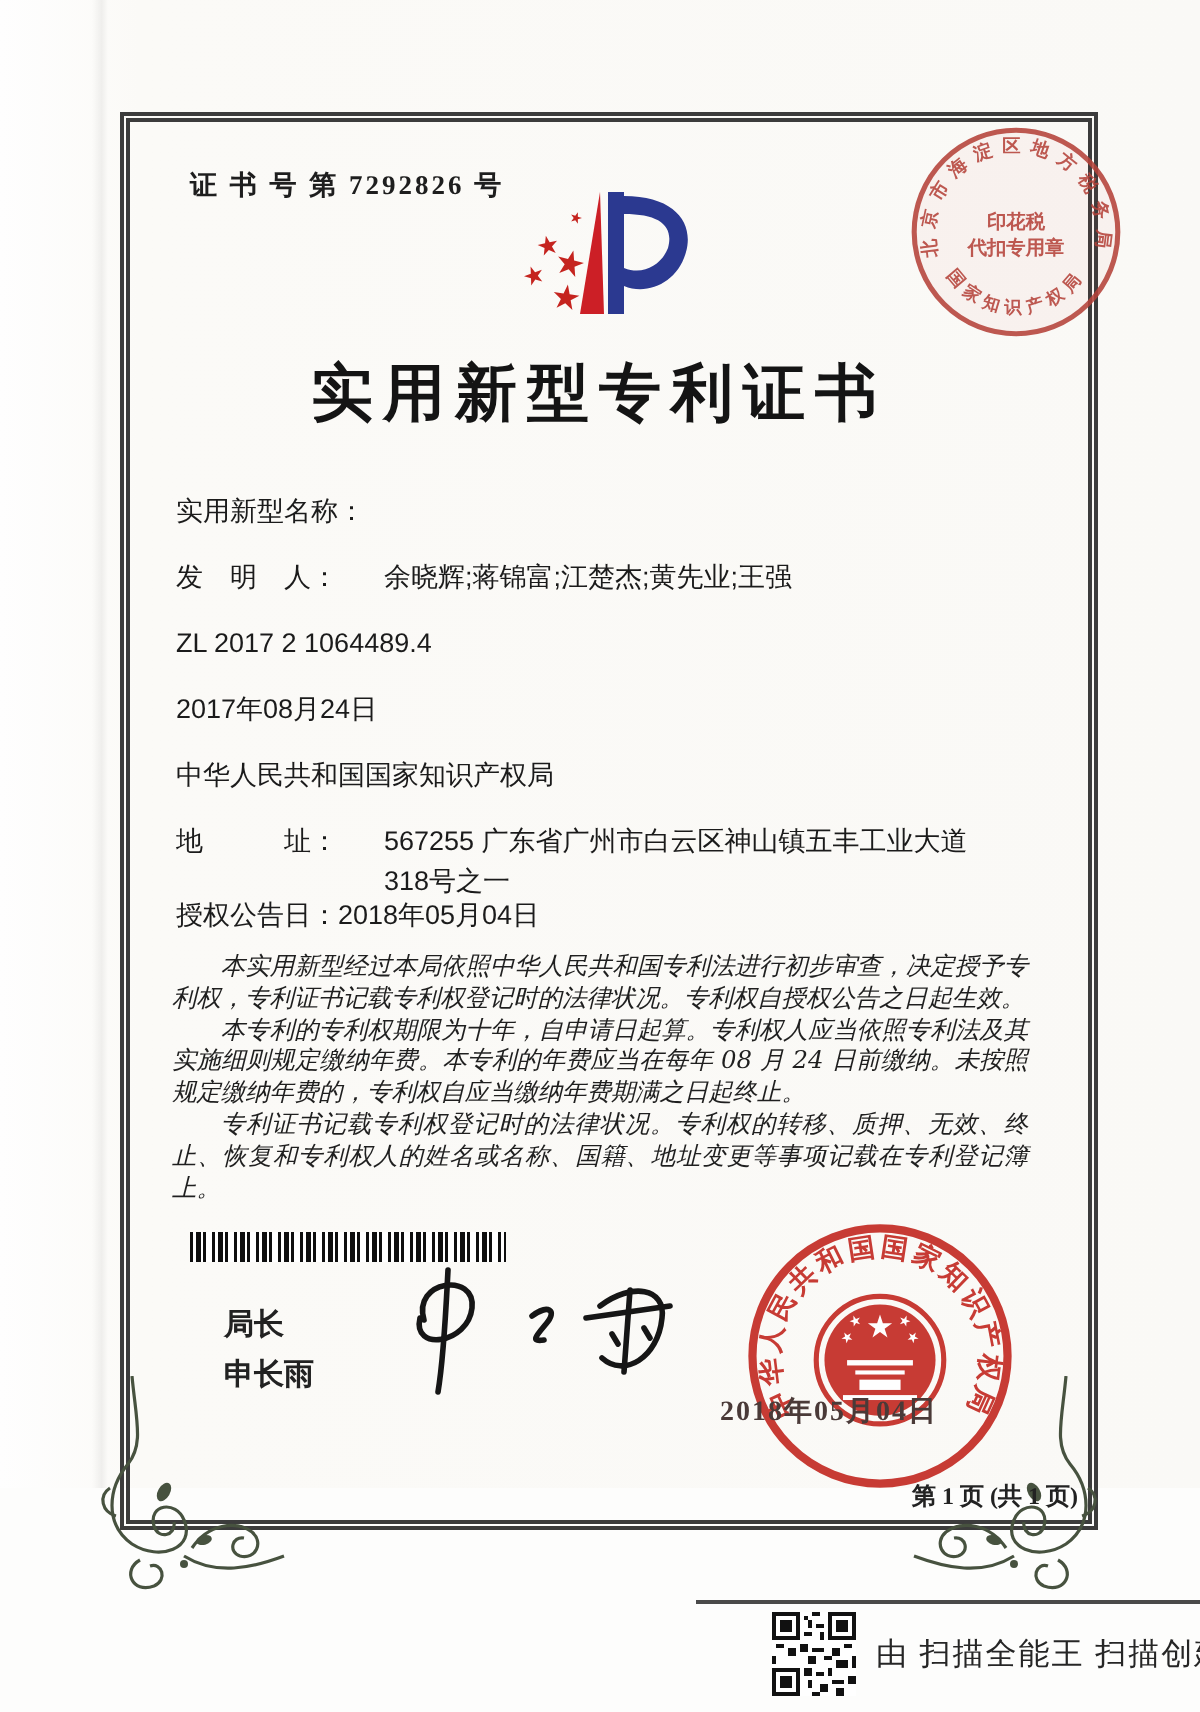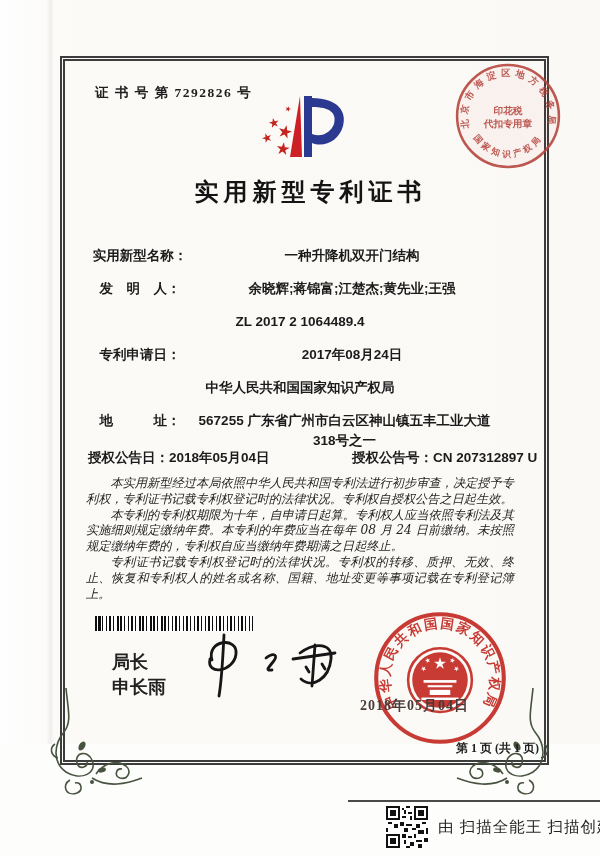--- a/index.html
+++ b/index.html
@@ -7,39 +7,39 @@
   .page{position:relative;width:600px;height:744px;background:linear-gradient(90deg,#fefefe 0px,#fbfaf7 70px,#faf9f6 100%);}
   .page:before{content:"";position:absolute;left:46px;top:0;width:8px;height:100%;
     background:linear-gradient(90deg,rgba(0,0,0,0) 0,rgba(0,0,0,.05) 60%,rgba(0,0,0,0) 100%);}
   
   .frame{position:absolute;left:60px;top:56px;width:479px;height:699px;border:5px double #3c3c3c;background:transparent;}
   .cert-no{position:absolute;left:95px;top:84px;font-family:"Liberation Serif",serif;font-weight:700;
     font-size:13.5px;color:#1e1e1e;letter-spacing:1.5px;white-space:pre;}
   
   .logo{position:absolute;left:240px;top:84px;width:135px;height:108px;}
   
-  .title{position:absolute;left:71px;top:176px;width:479px;text-align:center;
-    font-family:Liberation Sans, sans-serif;font-weight:700;font-size:24px;color:#141414;letter-spacing:5px;}
+  .title{position:absolute;left:60px;top:176px;width:479px;text-align:center;
+    font-family:Liberation Sans, sans-serif;font-weight:700;font-size:31px;color:#141414;letter-spacing:5px;}
   
   .fields{position:absolute;left:88px;top:246px;width:424px;}
-  .frow{display:flex;margin-bottom:13px;font-weight:700;font-size:13.5px;line-height:20px;color:#1b1b1b;text-align:center;}
+  .frow{display:flex;margin-bottom:13px;font-weight:400;font-size:13.5px;line-height:20px;color:#1b1b1b;}
   .frow .lab{flex:0 0 104px;white-space:pre;}
   .frow .val{flex:1;}
-  .grant-row{position:absolute;left:88px;top:449px;width:424px;font-weight:700;font-size:13.5px;color:#1b1b1b;}
+  .grant-row{position:absolute;left:88px;top:449px;width:424px;font-weight:400;font-size:13.5px;color:#1b1b1b;}
   .grant-row .pair2{position:absolute;left:264px;top:0;white-space:nowrap;}
   .grant-row .lab{white-space:pre;}
   
   .paras{position:absolute;left:86px;top:476px;width:428px;font-family:"DejaVu Serif",serif;
     font-style:italic;font-size:12.2px;line-height:15.8px;color:#1f1f1f;text-align:justify;}
   .paras p{margin:0;text-indent:2em;}
   
   .barcode{position:absolute;left:95px;top:616px;width:158px;height:15px;
     background:repeating-linear-gradient(90deg,#0e0e0e 0 1.5px,#fff 1.5px 3px,#0e0e0e 3px 5.5px,#fff 5.5px 6.5px,#0e0e0e 6.5px 8px,#fff 8px 11px);}
   
-  .director{position:absolute;left:112px;top:650px;font-weight:700;font-size:18px;color:#222;line-height:25px;}
+  .director{position:absolute;left:112px;top:650px;font-weight:700;font-size:15px;color:#222;line-height:25px;}
   .signature{position:absolute;left:182px;top:626px;width:170px;height:80px;}
   .page-footer{position:absolute;left:60px;top:740px;width:479px;text-align:right;font-size:12px;color:#222;
     font-family:"Liberation Serif",serif;font-weight:700;white-space:pre;}
   
   .tax-stamp{position:absolute;left:452px;top:60px;width:112px;height:112px;opacity:.88;}
   .gov-seal{position:absolute;left:368px;top:606px;width:144px;height:144px;opacity:.95;}
   .seal-date{position:absolute;left:360px;top:697px;width:170px;font-size:14px;font-weight:700;color:#4a3a38;
     letter-spacing:1px;white-space:nowrap;z-index:5;font-family:"Liberation Serif",serif;}
   
   .orn-left{position:absolute;left:46px;top:688px;width:105px;height:110px;}
@@ -86,45 +86,42 @@
     </text>
     <text x="55" y="53" text-anchor="middle" font-size="9.5" font-weight="700" fill="#b5423a">印花税</text>
     <text x="55" y="66" text-anchor="middle" font-size="9.5" font-weight="700" fill="#b5423a">代扣专用章</text>
   </svg>
 
   <div class="title">实用新型专利证书</div>
 
   <div class="fields">
     <div class="frow">
       <span class="lab">实用新型名称：</span>
-      <span class="val">一种升降机双开门结构</span>
     </div>
     <div class="frow">
       <span class="lab">发　明　人：</span>
       <span class="val">余晓辉;蒋锦富;江楚杰;黄先业;王强</span>
     </div>
     <div class="frow">
       <span class="val">ZL 2017 2 1064489.4</span>
     </div>
     <div class="frow">
-      <span class="lab">专利申请日：</span>
       <span class="val">2017年08月24日</span>
     </div>
     <div class="frow">
       <span class="val">中华人民共和国国家知识产权局</span>
     </div>
     <div class="frow">
       <span class="lab">地　　　址：</span>
       <span class="val" style="max-width:305px">567255 广东省广州市白云区神山镇五丰工业大道318号之一</span>
     </div>
   </div>
 
   <div class="grant-row">
     <span class="lab">授权公告日：</span><span>2018年05月04日</span>
-    <span class="pair2"><span class="lab">授权公告号：</span><span>CN 207312897 U</span></span>
   </div>
 
   <div class="paras">
     <p>本实用新型经过本局依照中华人民共和国专利法进行初步审查，决定授予专利权，专利证书记载专利权登记时的法律状况。专利权自授权公告之日起生效。</p>
     <p>本专利的专利权期限为十年，自申请日起算。专利权人应当依照专利法及其实施细则规定缴纳年费。本专利的年费应当在每年 08 月 24 日前缴纳。未按照规定缴纳年费的，专利权自应当缴纳年费期满之日起终止。</p>
     <p>专利证书记载专利权登记时的法律状况。专利权的转移、质押、无效、终止、恢复和专利权人的姓名或名称、国籍、地址变更等事项记载在专利登记簿上。</p>
   </div>
 
   <div class="barcode"></div>
 

